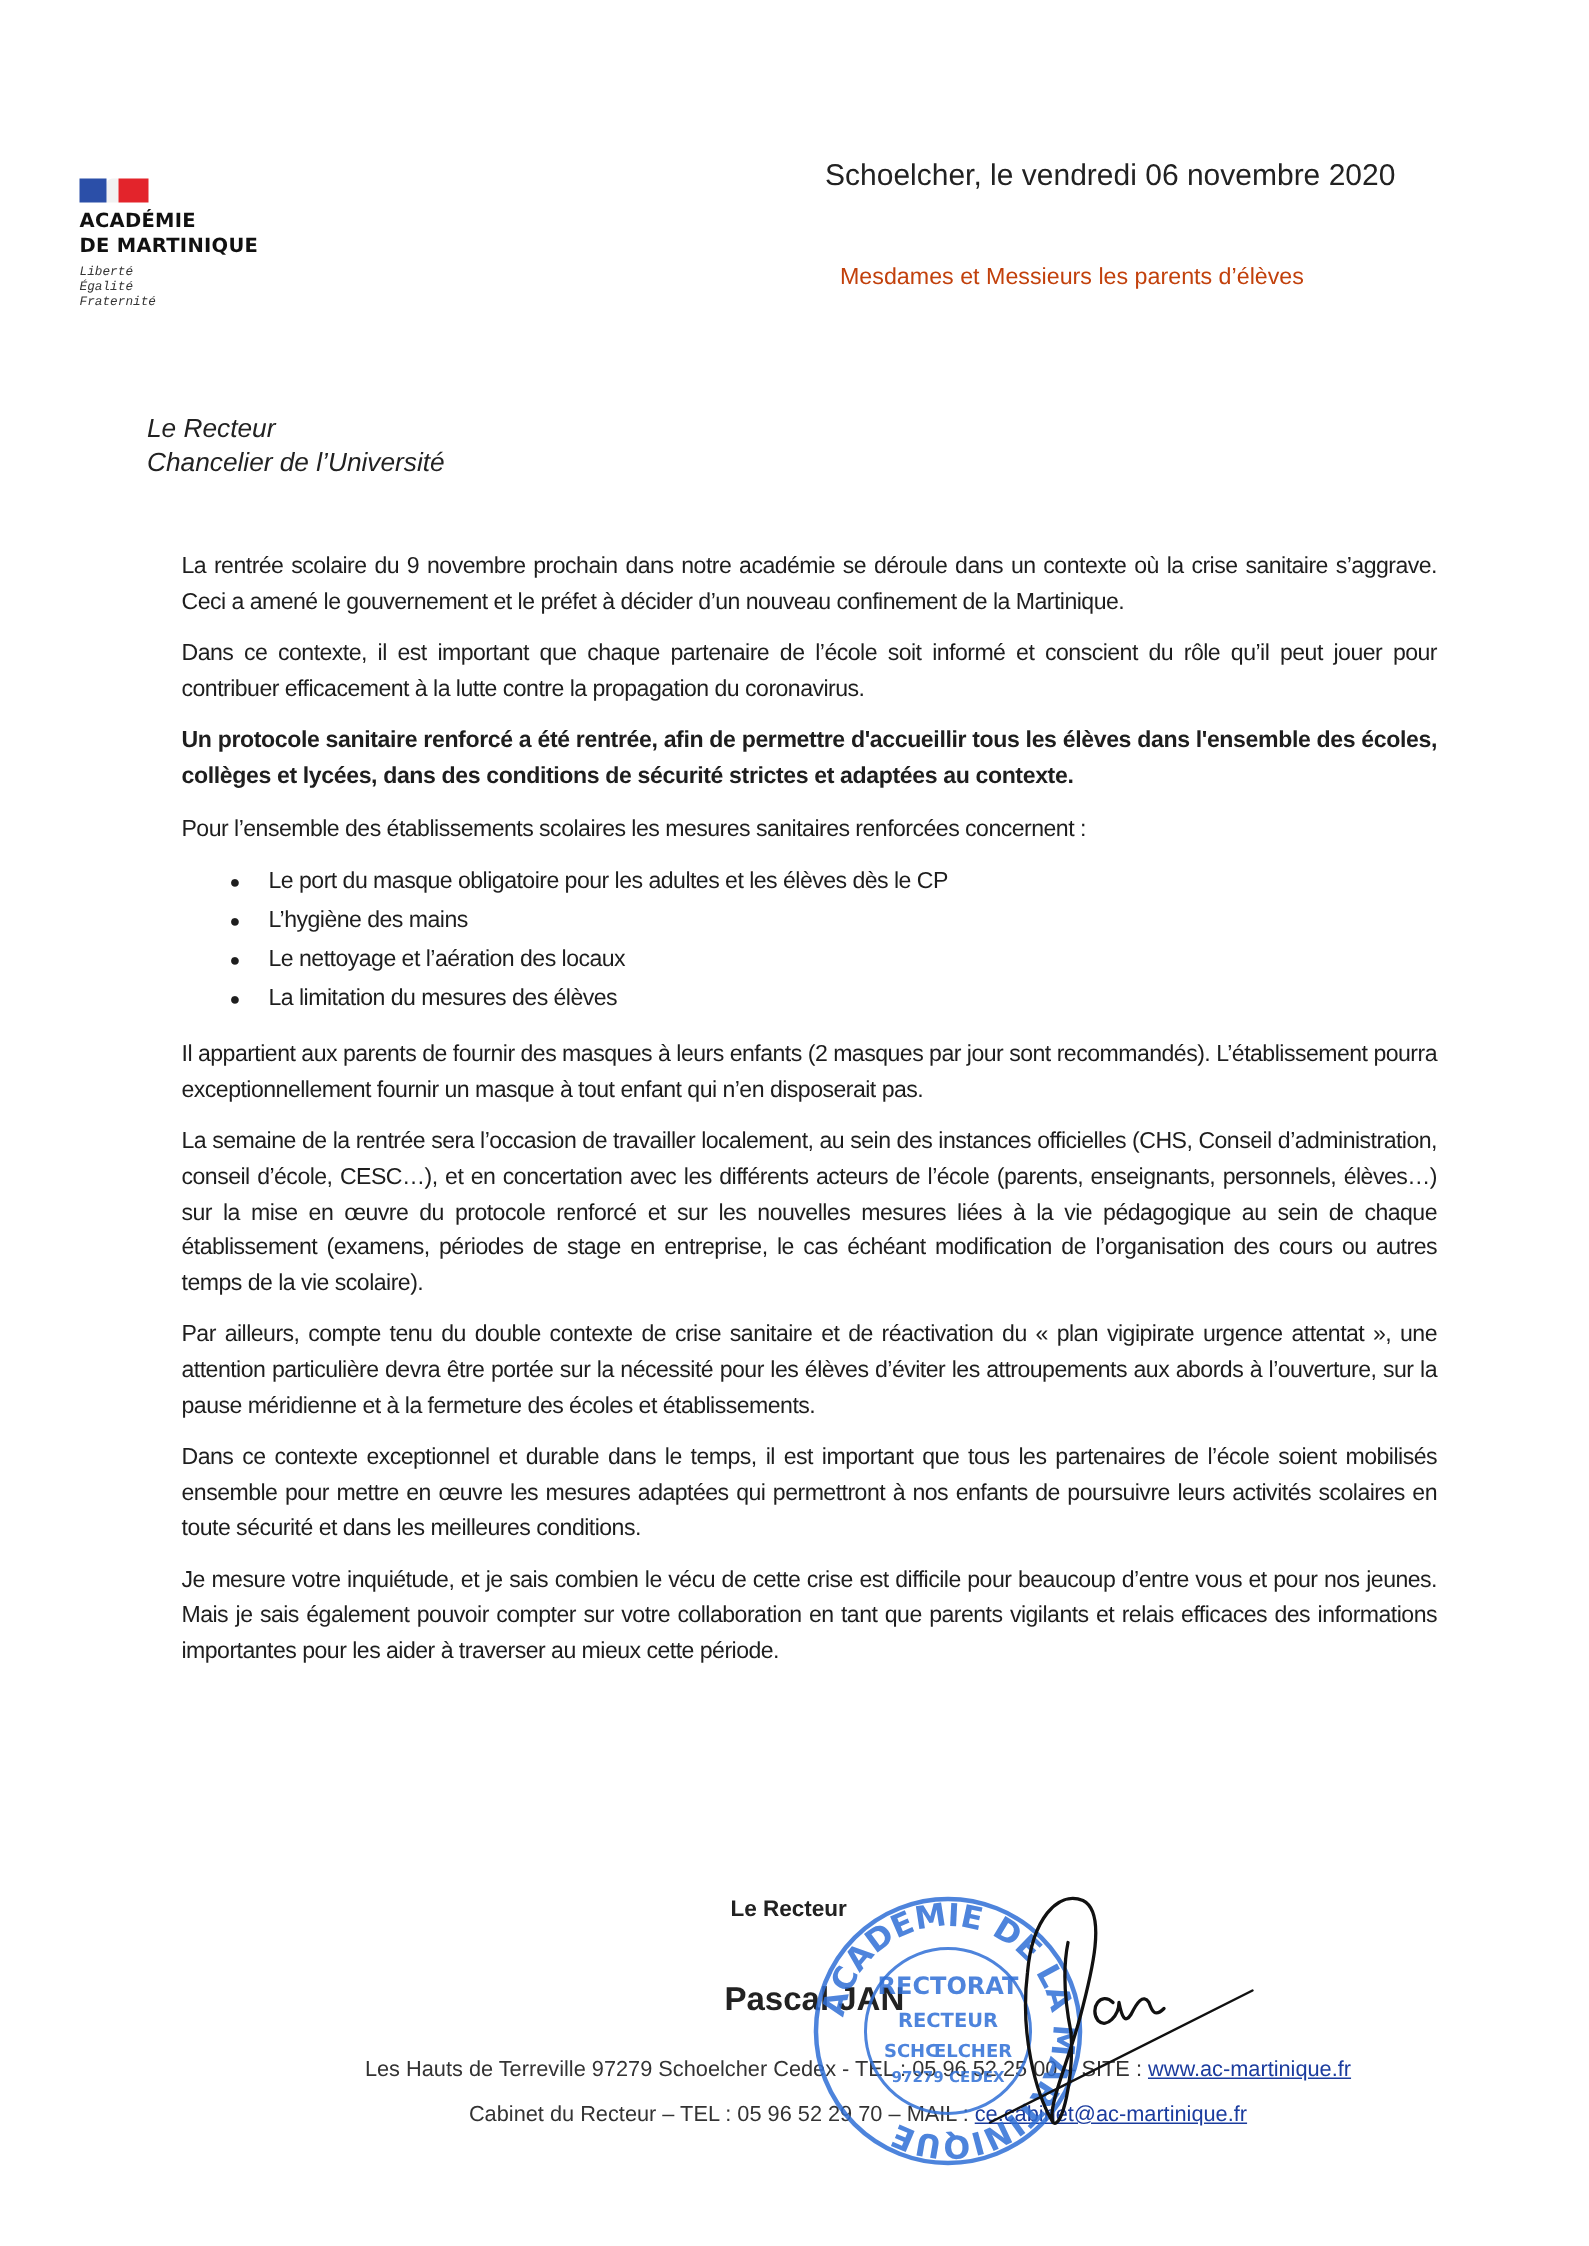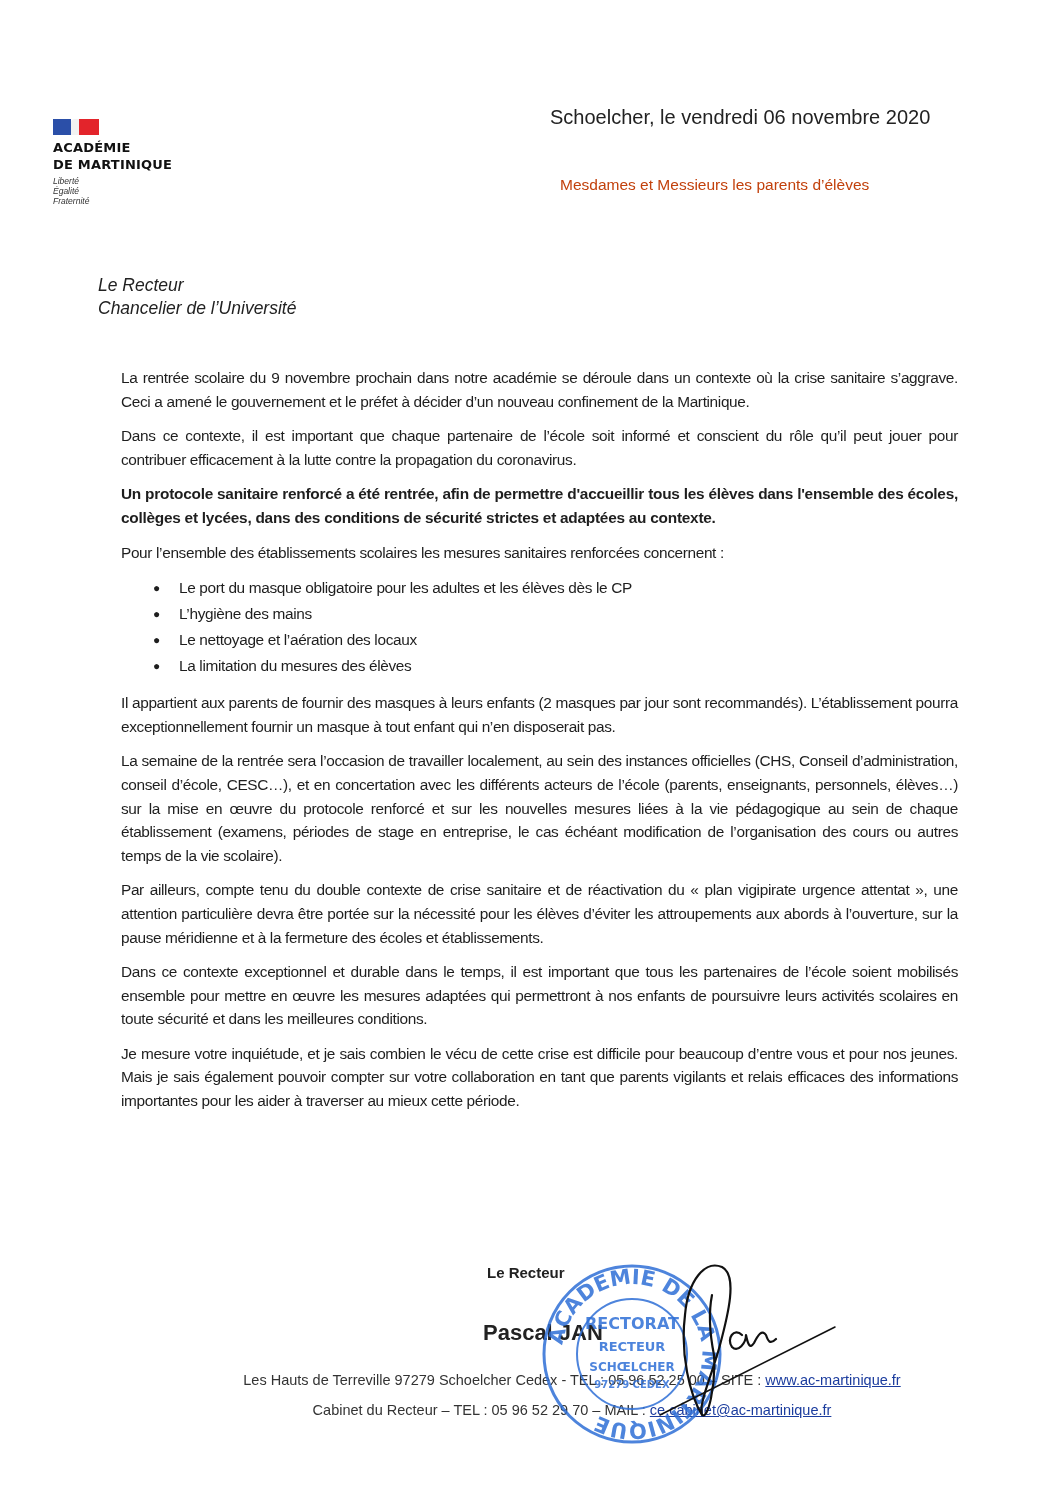--- a/index.html
+++ b/index.html
@@ -6,21 +6,21 @@
   body {
     width: 1059px; height: 1497px; position: relative; overflow: hidden;
     font-family: "Liberation Sans", sans-serif; color: #1a1a1a;
   }
   .logo { position: absolute; left: 53px; top: 119px; }
   .flag { display: flex; width: 46px; height: 16px; margin-bottom: 4px; }
   .flag .blue { width: 18px; background: #2b4fa8; position: relative; }
   .flag .white { width: 8px; background: #f2f2f2; border-radius: 4px 0 0 0; }
   .flag .red { flex: 1; background: #e3242b; }
   .logo-title { font-family: "DejaVu Sans", sans-serif; font-weight: bold; font-size: 13px; line-height: 17px; color: #111; letter-spacing: 0.2px; }
-  .motto { font-family: Liberation Sans, sans-serif; font-style: italic; font-size: 8.5px; line-height: 10px; color: #333; margin-top: 3px; }
+  .motto { font-family: Liberation Mono, monospace; font-style: italic; font-size: 8.5px; line-height: 10px; color: #333; margin-top: 3px; }
 
   .date { position: absolute; left: 550px; top: 106px; font-size: 20px; color: #222; }
   .recipient { position: absolute; left: 560px; top: 176px; font-size: 15.5px; color: #c2410c; }
 
   .sender { position: absolute; left: 98px; top: 274px; font-family: "Liberation Sans", sans-serif; font-style: italic; font-size: 17.5px; line-height: 23px; color: #222; }
 
   .body { position: absolute; left: 121px; top: 366px; width: 837px; font-family: "Liberation Sans Narrow", "Liberation Sans", sans-serif; font-size: 15.4px; line-height: 23.6px; color: #1e1e1e; text-align: justify; letter-spacing: -0.35px; }
   .body p { margin: 0 0 11px 0; }
   .body p.bold { font-weight: bold; letter-spacing: -0.25px; }
   .body ul { margin: 0 0 12px 0; padding: 0 0 0 58px; list-style: none; }

